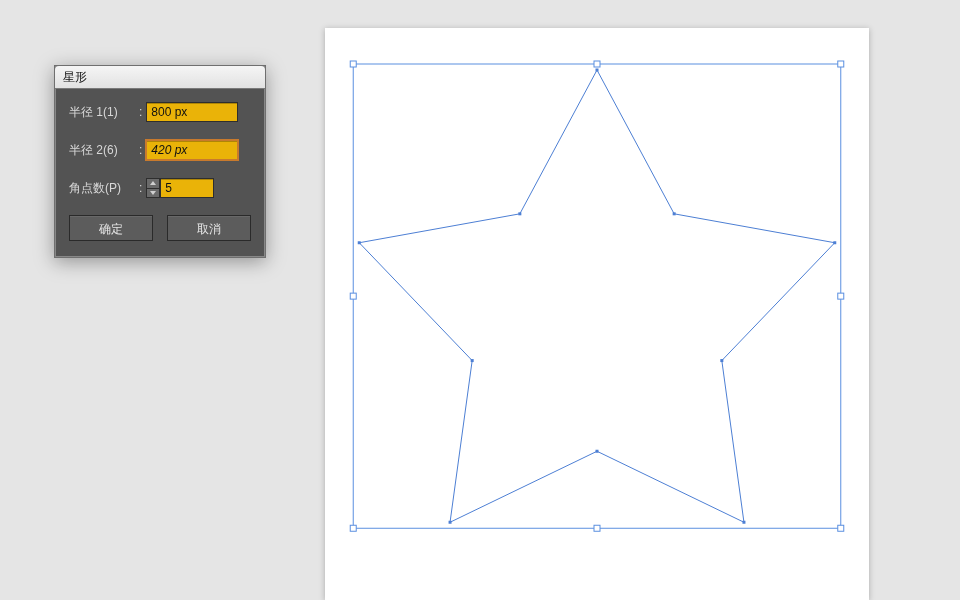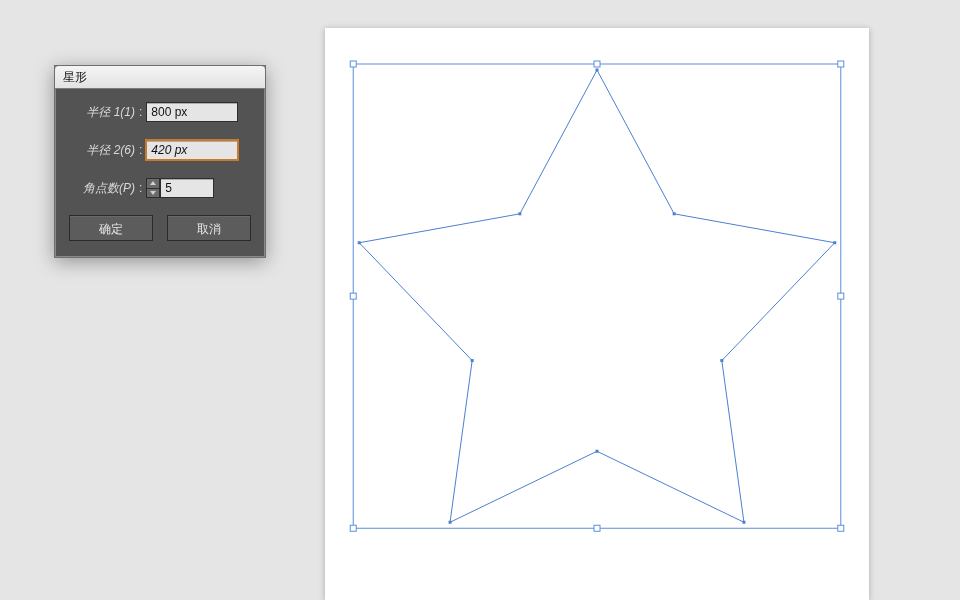--- a/index.html
+++ b/index.html
@@ -40,35 +40,33 @@
   .row {
     display: flex;
     align-items: center;
     margin-bottom: 16px;
     height: 22px;
   }
   .row .label {
     flex: 0 0 66px;
     color: #d8d8d8;
     font-size: 12px;
-    text-align: right;
     padding-right: 4px;
     white-space: nowrap;
-    font-style: italic;
   }
   .row .colon {
     color: #d8d8d8;
     padding-right: 4px;
   }
   .text-input {
     width: 92px;
     height: 20px;
     line-height: 20px;
     padding: 0 4px;
-    background: #e5e5e5;
+    background: #eab308;
     color: #111;
     border: 1px solid #2e2e2e;
     box-shadow: inset 0 1px 0 rgba(0,0,0,0.25);
     font-size: 12px;
     font-family: inherit;
     box-sizing: border-box;
   }
   .text-input.focused {
     outline: 1px solid #c87a2d;
     outline-offset: 0;

